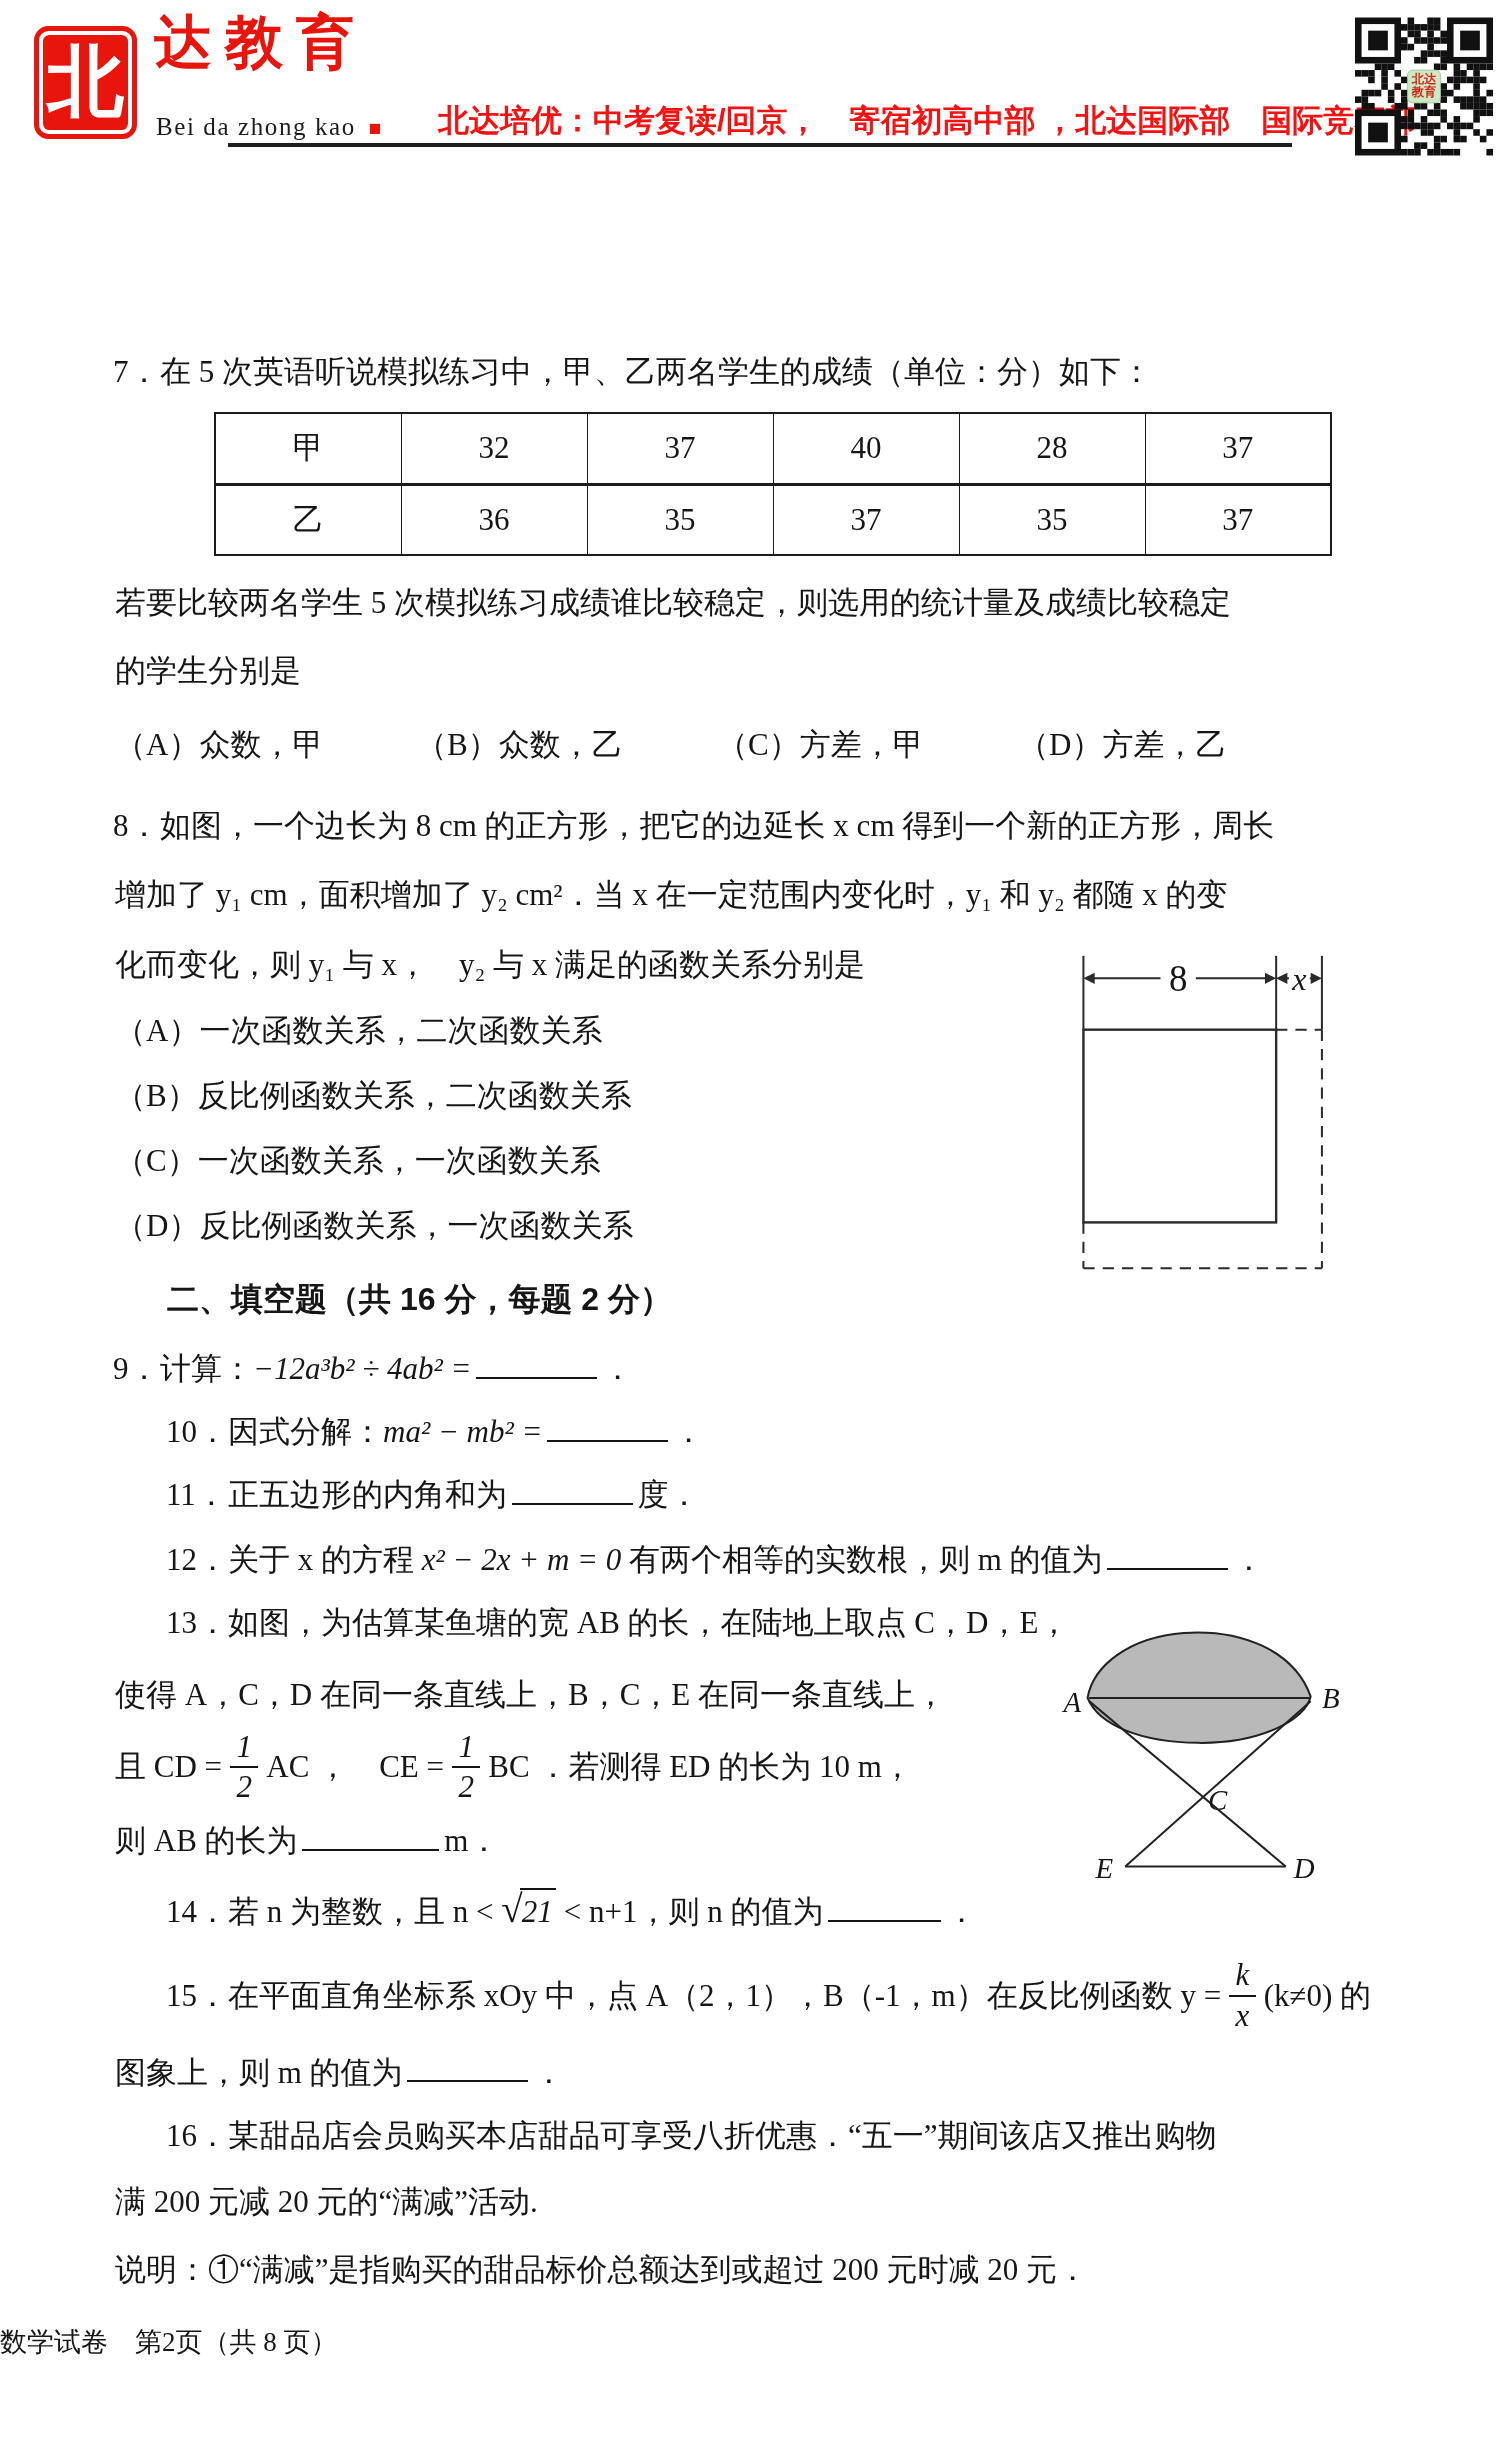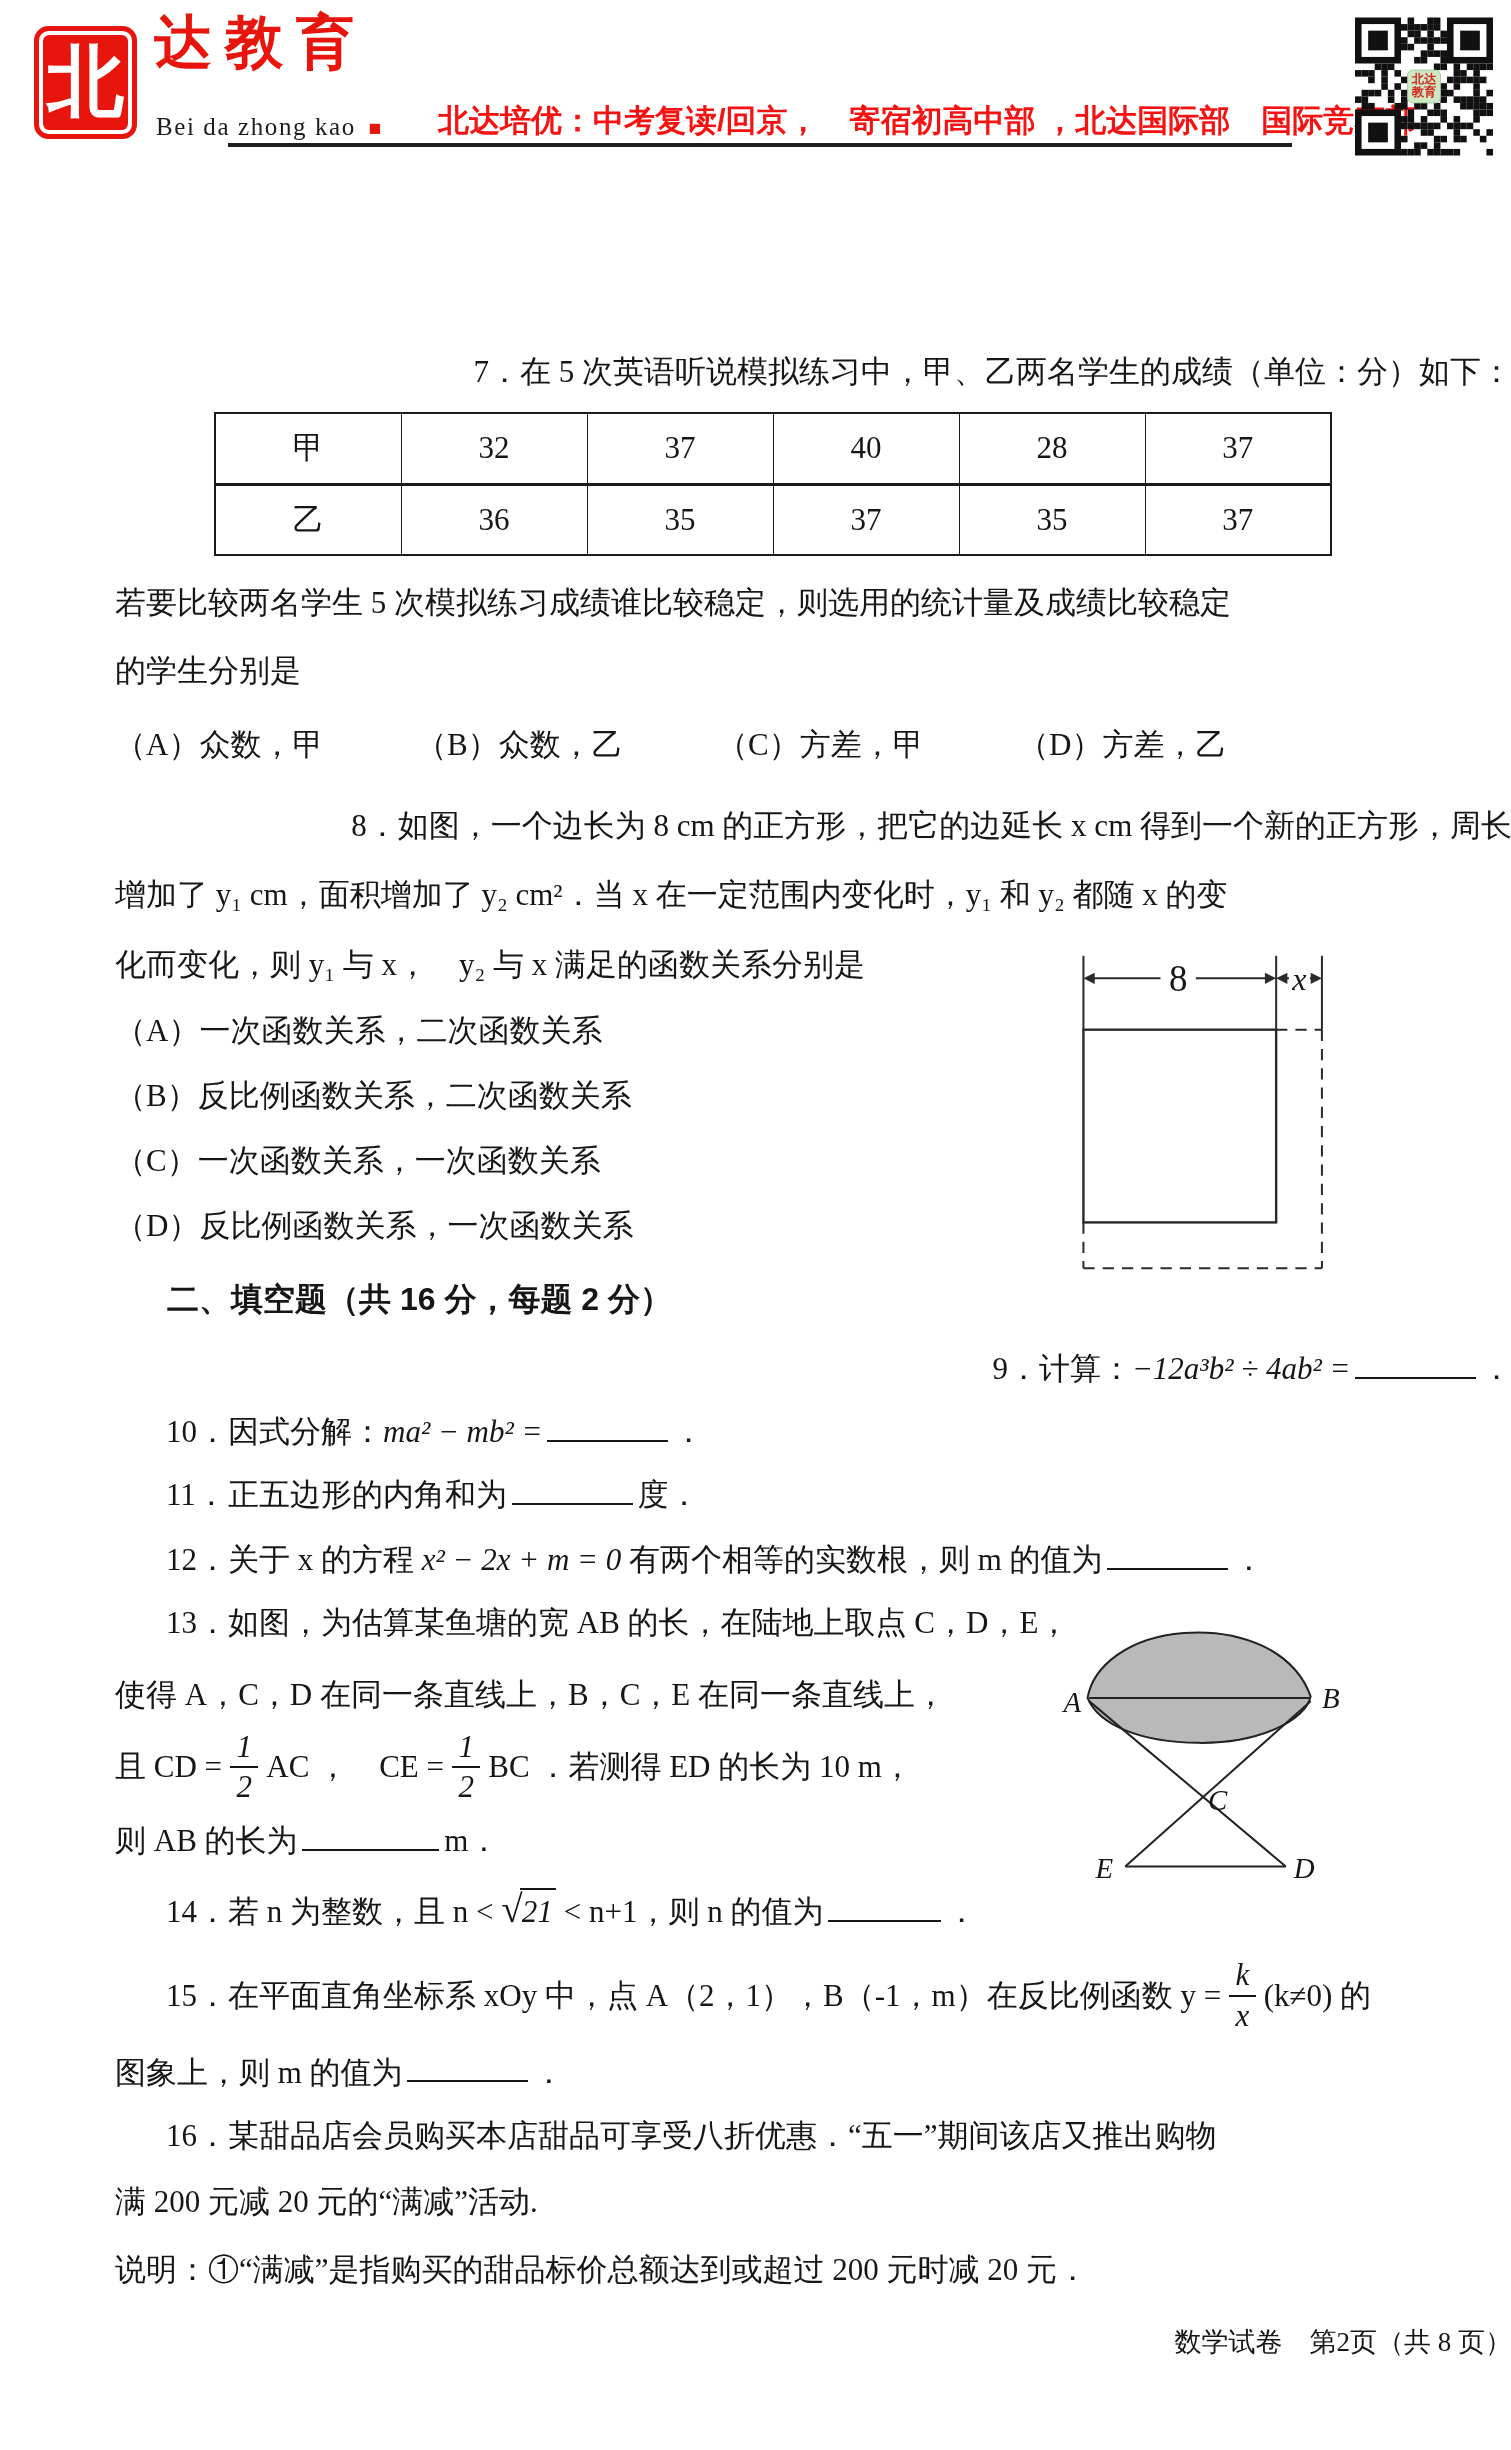--- a/index.html
+++ b/index.html
@@ -33,21 +33,21 @@
   .tagline {
     position:absolute; left:438px; top:100px; white-space:nowrap;
     color:#f71111; font-size:31px; font-weight:bold;
     font-family:"Liberation Sans","DejaVu Sans",sans-serif;
   }
   .hdr-rule { position:absolute; left:228px; top:143px; width:1064px; height:4px; background:#1e1e1e; }
   .qr { position:absolute; left:1355px; top:16px; width:138px; height:141px; }
   
   .content { position:absolute; left:0; top:0; width:1512px; padding-top:352px; }
   .q-line { font-size:31px; height:39px; line-height:39px; white-space:nowrap; }
-  .ind1 { padding-left:84px;text-align:right; }   
+  .ind1 { padding-left:113px; }   
   .ind2 { padding-left:166px; }   
   .cont { padding-left:115px; }   
   .qnum1 { display:inline-block; width:47px; }
   .qnum2 { display:inline-block; width:62px; }
   .math { font-style:italic; }
   .blank { display:inline-block; width:121px; height:1.05em; border-bottom:2.4px solid #161616; margin:0 4.8px; }
   .blank.w170 { width:137px; } .blank.w140 { width:113px; }
   
   .score-table { margin:21px 0 0 214px; border-collapse:collapse; }
   .score-table td {
@@ -65,21 +65,21 @@
   .q8-block, .q13-block { position:relative; }
   .fig8 { position:absolute; right:170px; top:143px; }
   .fig13 { position:absolute; right:158px; top:21px; }
   .frac { display:inline-flex; flex-direction:column; align-items:center; margin:0 8px; font-style:italic; line-height:1.1; }
   .frac .num { border-bottom:2.4px solid #161616; padding:0 6.4px 2.4px; }
   .frac .den { padding-top:2.4px; }
   .flexline { display:flex; align-items:center; white-space:nowrap; font-size:31px; }
   .h112 { height:90px; } .h118 { height:95px;align-items:center; }
   .sqrt-sym { font-size:39px; margin-right:-2.4px; }
   .radicand { display:inline-block; border-top:2.4px solid #161616; padding:1.6px 3.2px 0 1.6px; font-style:italic; }
-  .footer { margin-top:35px; text-align:right; font-size:27px; }
+  .footer { margin-top:35px; text-align:left; font-size:27px; }
   svg text { font-family:"Liberation Serif","DejaVu Serif",serif; }
 </style>
 </head>
 <body>
 
 <div class="page">
 
   <div class="hdr">
     <div class="seal">
       <div class="seal-inner">

